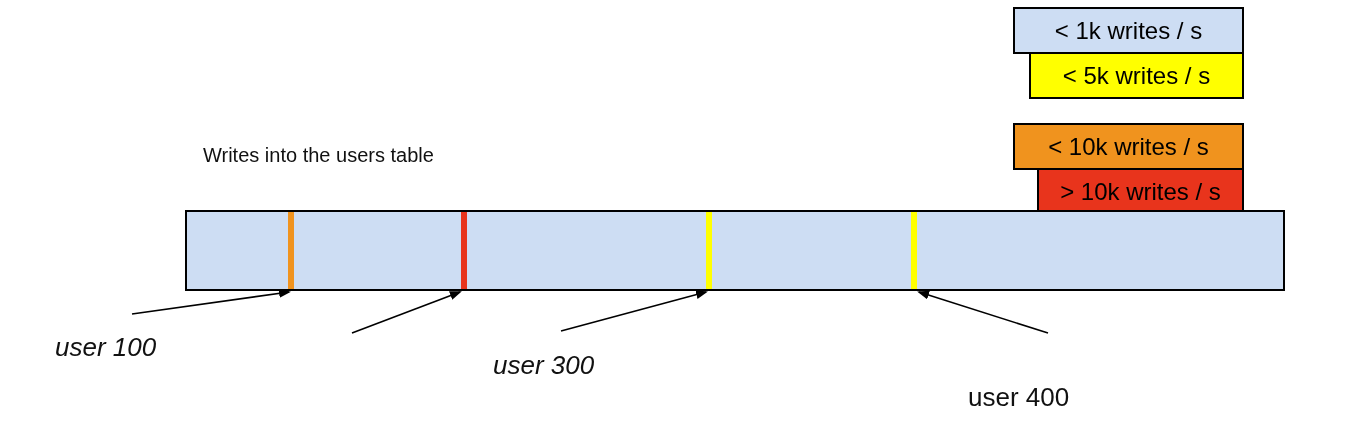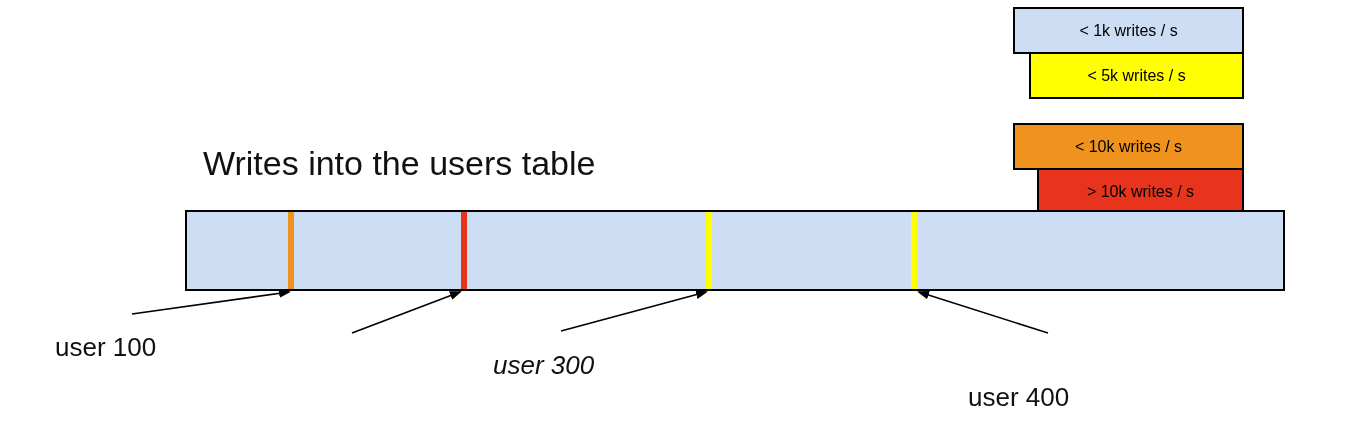--- a/index.html
+++ b/index.html
@@ -12,41 +12,41 @@
     position: relative;
     width: 1350px;
     height: 422px;
     background: #ffffff;
     overflow: hidden;
   }
   .diagram-title {
     position: absolute;
     left: 203px;
     top: 144px;
-    font-size: 34px;
+    font-size: 20px;
     color: #111111;
     white-space: nowrap;
   }
   
   .legend {
     position: absolute;
     left: 1013px;
     top: 7px;
     width: 231px;
   }
   .legend-row {
     position: relative;
     box-sizing: border-box;
     height: 47px;
     border: 2px solid #000000;
     margin-top: -2px;
     display: flex;
     align-items: center;
     justify-content: center;
-    font-size: 16px;
+    font-size: 24px;
     color: #000000;
     white-space: nowrap;
   }
   .legend-row:first-child { margin-top: 0; }
   
   .keyspace-bar {
     position: absolute;
     left: 185px;
     top: 210px;
     width: 1100px;
@@ -64,21 +64,21 @@
   .stripe-2 { left: 274px; }
   .stripe-3 { left: 519px; }
   .stripe-4 { left: 724px; }
   
   .user-label {
     position: absolute;
     font-size: 26px;
     color: #111111;
     white-space: nowrap;
   }
-  .user-label-1 { left: 55px;  top: 332px; }
+  .user-label-1 { left: 55px;  top: 332px; font-style: italic; }
   .user-label-2 { left: 273px; top: 352px; }
   .user-label-3 { left: 493px; top: 350px; font-style: italic; }
   .user-label-4 { left: 968px; top: 350px; margin-top: 32px; }
   .arrows {
     position: absolute;
     left: 0;
     top: 0;
     pointer-events: none;
   }
 </style>

